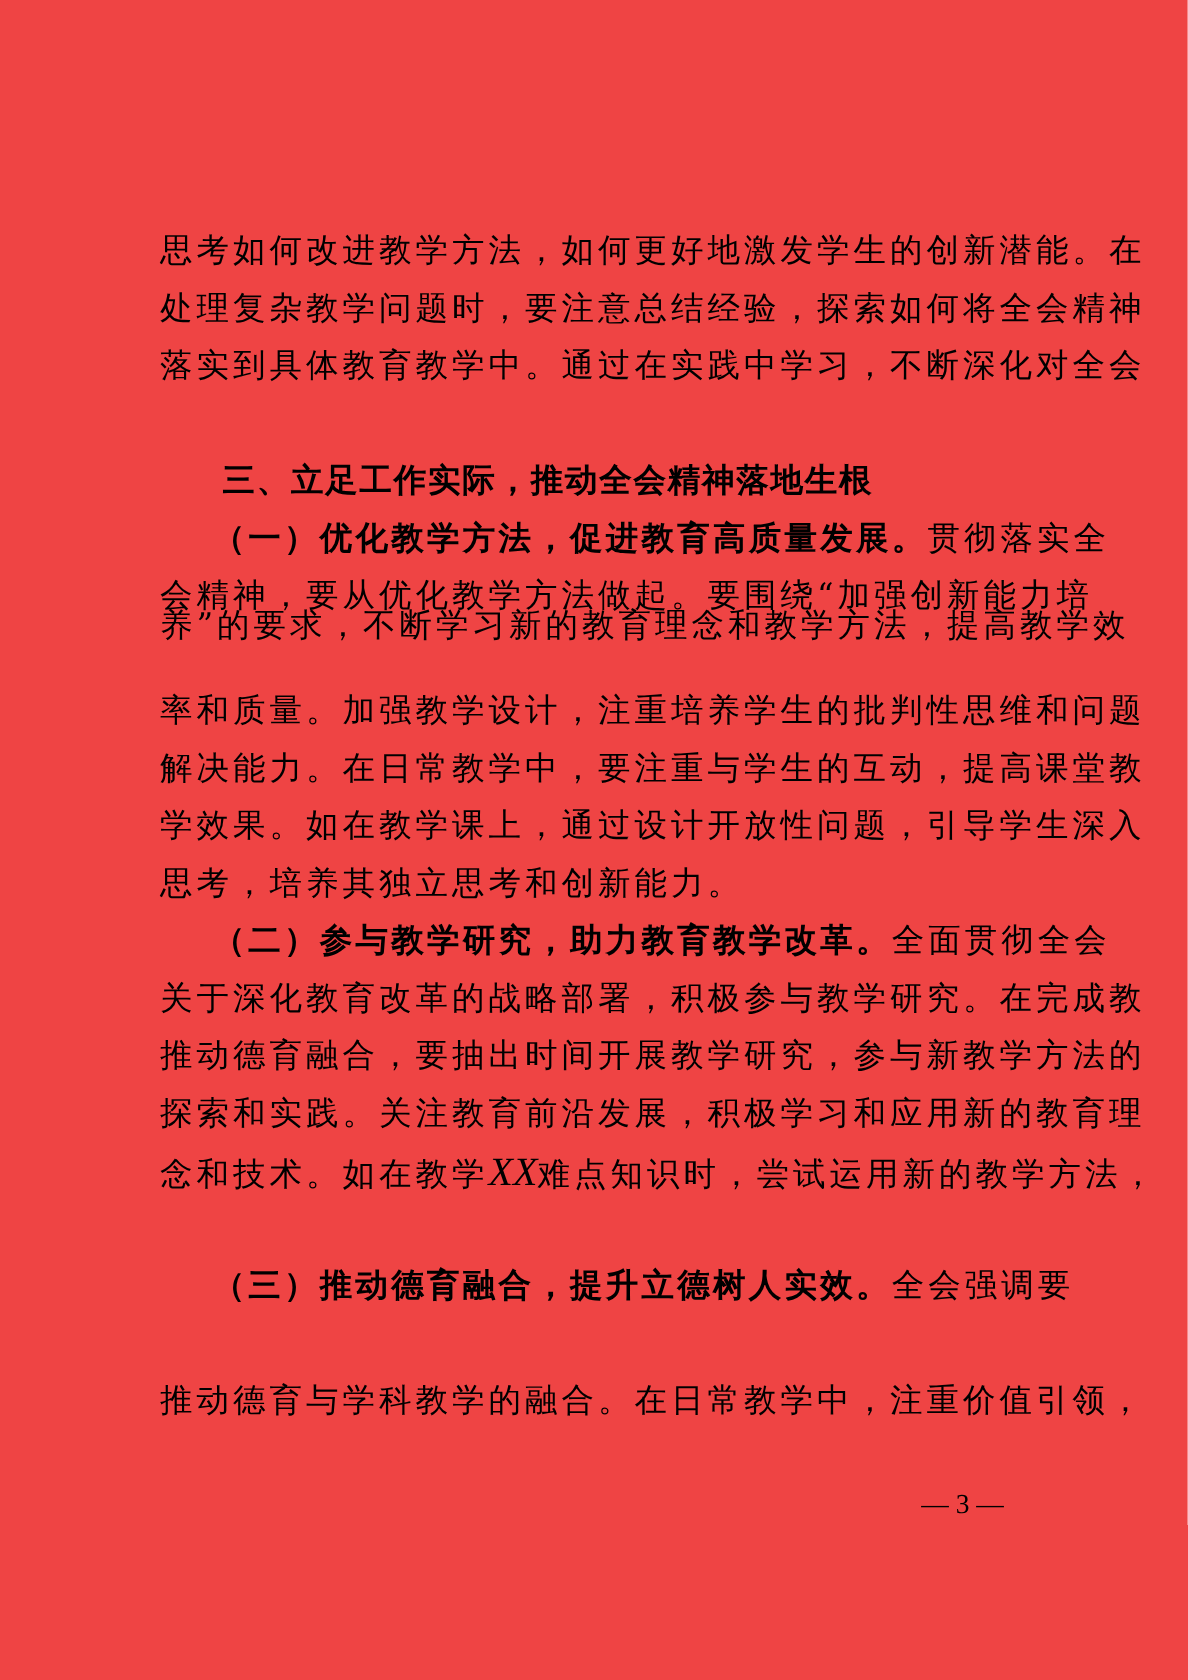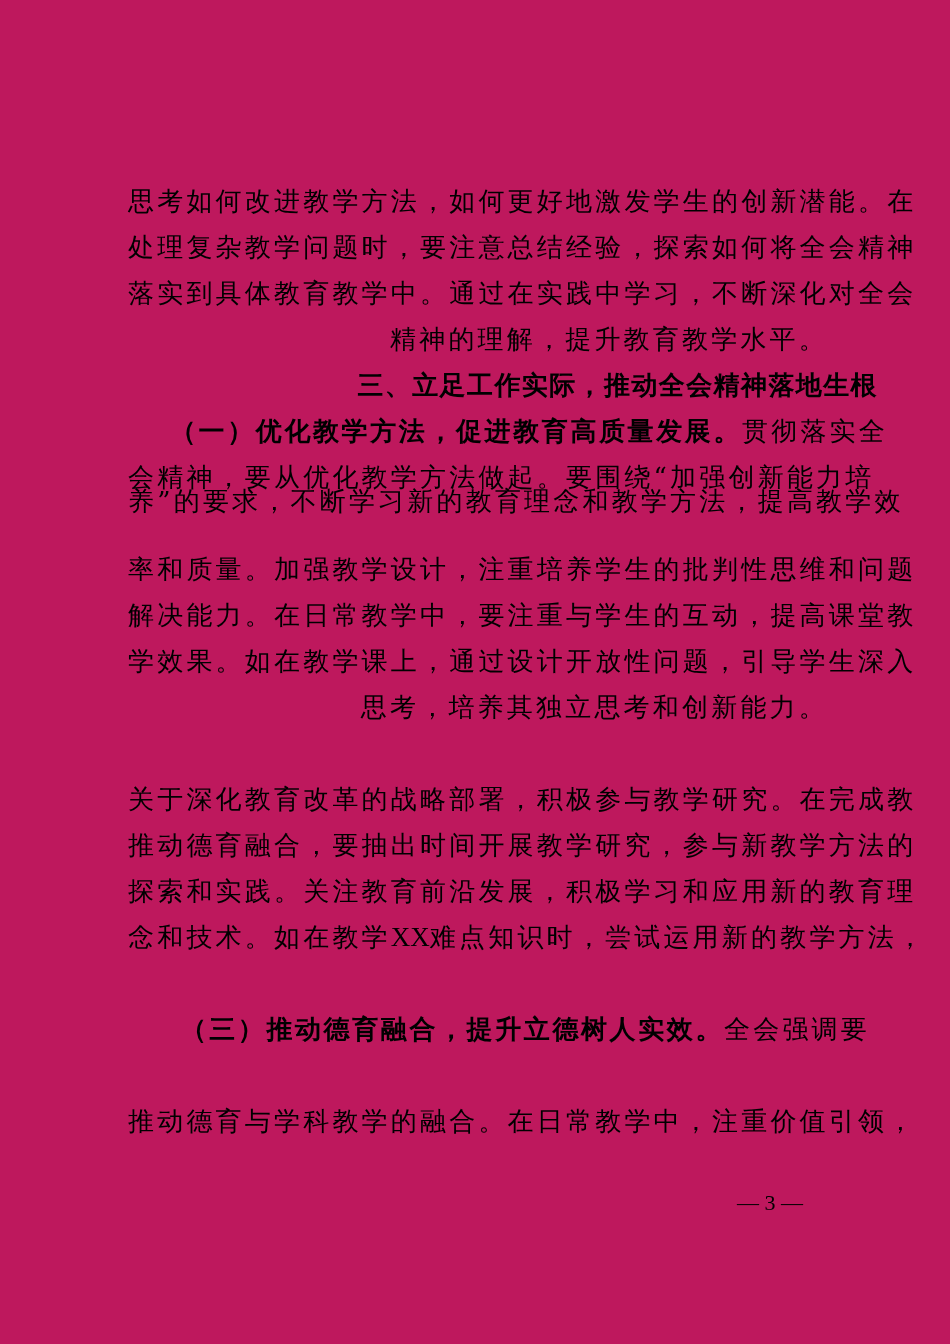--- a/index.html
+++ b/index.html
@@ -13,22 +13,21 @@
       position: relative;
       overflow: hidden;
       font-family: "DejaVu Serif", "Liberation Serif", serif;
       color: #000000;
     }
     .page {
       position: absolute;
       left: 0; top: 0;
       width: 950px;
       height: 1344px;
-      background: #be185d;
-      text-align: right;
+      background: #ef4444;
     }
     .line {
       position: absolute;
       left: 128px;
       width: 700px;
       font-size: 26px;
       line-height: 30px;
       height: 30px;
       white-space: nowrap;
       letter-spacing: 3.2px;
@@ -39,54 +38,57 @@
       letter-spacing: 1.4px;
     }
     .lead {
       font-weight: bold;
       font-family: "DejaVu Sans", "Liberation Sans", sans-serif;
       letter-spacing: 2.6px;
     }
     .latin {
       font-family: "Liberation Serif", serif;
       letter-spacing: 0;
-      font-size: 27px;
+      font-size: 32px;
+      font-style: italic;
     }
     .page-number {
       position: absolute;
       left: 737px;
       top: 1190px;
       font-family: "Liberation Serif", serif;
       font-size: 22px;
       line-height: 26px;
       white-space: nowrap;
     }
   </style>
 </head>
 <body>
 
 <div class="page">
 
   <div class="line" style="top:186px">思考如何改进教学方法，如何更好地激发学生的创新潜能。在</div>
   <div class="line" style="top:232px">处理复杂教学问题时，要注意总结经验，探索如何将全会精神</div>
   <div class="line" style="top:278px">落实到具体教育教学中。通过在实践中学习，不断深化对全会</div>
-  <div class="line" style="top:324px">精神的理解，提升教育教学水平。</div>
 
   <div class="line heading" style="top:370px; left:178px">三、立足工作实际，推动全会精神落地生根</div>
 
   <div class="line" style="top:462px">会精神，要从优化教学方法做起。要围绕“加强创新能力培</div>
   <div class="line" style="top:416px; left:170px">
     <span class="lead">（一）优化教学方法，促进教育高质量发展。</span><span>贯彻落实全</span>
   </div>
   <div class="line" style="top:486px">养”的要求，不断学习新的教育理念和教学方法，提高教学效</div>
   <div class="line" style="top:554px">率和质量。加强教学设计，注重培养学生的批判性思维和问题</div>
   <div class="line" style="top:600px">解决能力。在日常教学中，要注重与学生的互动，提高课堂教</div>
   <div class="line" style="top:646px">学效果。如在教学课上，通过设计开放性问题，引导学生深入</div>
   <div class="line" style="top:692px">思考，培养其独立思考和创新能力。</div>
 
+  <div class="line" style="top:738px; left:170px">
+    <span class="lead">（二）参与教学研究，助力教育教学改革。</span><span>全面贯彻全会</span>
+  </div>
   <div class="line" style="top:784px">关于深化教育改革的战略部署，积极参与教学研究。在完成教</div>
   <div class="line" style="top:830px">推动德育融合，要抽出时间开展教学研究，参与新教学方法的</div>
   <div class="line" style="top:876px">探索和实践。关注教育前沿发展，积极学习和应用新的教育理</div>
   <div class="line" style="top:922px">
     <span>念和技术。如在教学</span><span class="latin">XX</span><span>难点知识时，尝试运用新的教学方法，</span>
   </div>
 
   <div class="line" style="top:1014px; left:170px">
     <span class="lead">（三）推动德育融合，提升立德树人实效。</span><span>全会强调要</span>
   </div>

